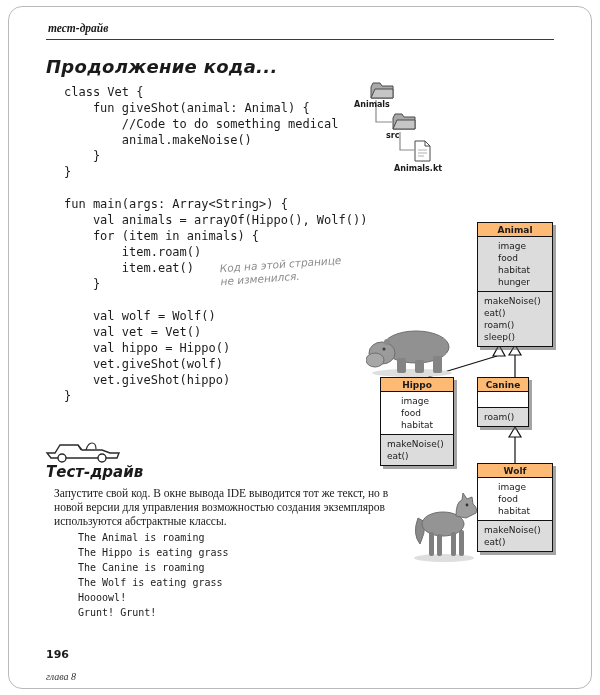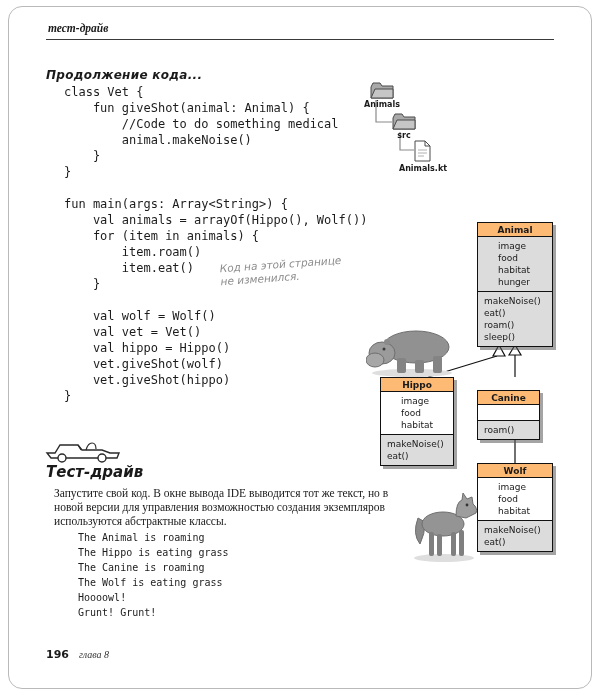--- a/index.html
+++ b/index.html
@@ -7,33 +7,33 @@
   body { background:#fafaf8; font-family:"Liberation Serif", serif; color:#1a1a1a; }
   .page { position:relative; width:600px; height:695px; background:#ffffff; overflow:hidden; }
   .page-border { position:absolute; left:8px; top:6px; right:8px; bottom:6px;
                  border:1.5px solid #b9b9b9; border-radius:14px; pointer-events:none; }
 
   .running-header { position:absolute; left:48px; top:22px; font-family:"Liberation Serif", serif;
                     font-style:italic; font-weight:bold; font-size:11.5px; }
   .header-rule { position:absolute; left:46px; top:39px; width:508px; height:1px; background:#3a3a3a; }
 
   .page-title { position:absolute; left:46px; top:56px; font-family:"DejaVu Sans", sans-serif;
-                font-style:italic; font-weight:bold; font-size:12px; letter-spacing:0.3px;margin-top:12px; }
+                font-style:italic; font-weight:bold; font-size:18px; letter-spacing:0.3px; }
 
   .code-block { position:absolute; left:64px; top:84px; font-family:"DejaVu Sans Mono", monospace;
                 font-size:12px; color:#1c1c1c; }
   .code-line { white-space:pre; height:16px; line-height:16px; }
 
   .annotation { position:absolute; left:220px; top:258px; width:122px;
                 font-family:"DejaVu Sans", sans-serif; font-style:italic; font-size:10.5px;
                 color:#8c8c8c; line-height:13px; transform:rotate(-4deg); }
 
   .file-tree { position:absolute; left:352px; top:80px; width:150px; height:104px; }
   .tree-label { position:absolute; font-family:"DejaVu Sans", sans-serif; font-weight:bold;
-                font-size:8px; text-align:center; }
+                font-size:8px; text-align:left; }
   .tree-icon { position:absolute; }
   .tree-lines { position:absolute; left:0; top:0; }
 
   .uml-box { position:absolute; border:1px solid #111; background:#fff;
              box-shadow:3px 3px 0 rgba(90,90,90,0.55); font-family:"DejaVu Sans", sans-serif; }
   .uml-title { height:14px; line-height:14px; text-align:center; font-size:9px; font-weight:bold;
                background:#fdba74; border-bottom:1px solid #111; }
   .uml-section { padding:3px 6px; }
   .uml-section.bordered { border-bottom:1px solid #111;padding-left:20px; }
   .uml-row { font-size:9px; line-height:12px; }
@@ -50,21 +50,21 @@
 
   .car-icon { position:absolute; left:44px; top:437px; }
   .testdrive-heading { position:absolute; left:46px; top:463px; font-family:"DejaVu Sans", sans-serif;
                        font-style:italic; font-weight:bold; font-size:15px; }
   .testdrive-body { position:absolute; left:54px; top:486px; width:338px; font-size:11.5px; line-height:14px; }
 
   .output-block { position:absolute; left:78px; top:530px; font-family:"DejaVu Sans Mono", monospace;
                   font-size:10px; color:#1c1c1c; }
   .output-line { height:15px; line-height:15px; white-space:pre; }
 
-  .footer { position:absolute; left:46px; top:648px; display:flex; align-items:baseline; gap:10px; }
+  .footer { position:absolute; left:46px; top:648px; display:flex; align-items:baseline; gap:10px;flex-direction:column; }
   .footer-page { font-family:"DejaVu Sans", sans-serif; font-weight:bold; font-size:11px; }
   .footer-chapter { font-family:"Liberation Serif", serif; font-style:italic; font-size:10px; color:#333; }
 </style>
 </head>
 <body>
 
 <div class="page">
   <div class="page-border"></div>
 
   <div class="running-header">тест-драйв</div>
@@ -157,21 +157,21 @@
       <div class="uml-row">image</div>
       <div class="uml-row">food</div>
       <div class="uml-row">habitat</div>
     </div>
     <div class="uml-section sec-gray">
       <div class="uml-row">makeNoise()</div>
       <div class="uml-row">eat()</div>
     </div>
   </div>
 
-  <div class="uml-box" style="left:477px; top:390px; width:63px;">
+  <div class="uml-box" style="left:477px; top:377px; width:52px;">
     <div class="uml-title">Canine</div>
     <div class="uml-section bordered sec-white empty-16"></div>
     <div class="uml-section sec-gray">
       <div class="uml-row">roam()</div>
     </div>
   </div>
 
   <div class="uml-box" style="left:477px; top:463px; width:76px;">
     <div class="uml-title">Wolf</div>
     <div class="uml-section bordered sec-white">

